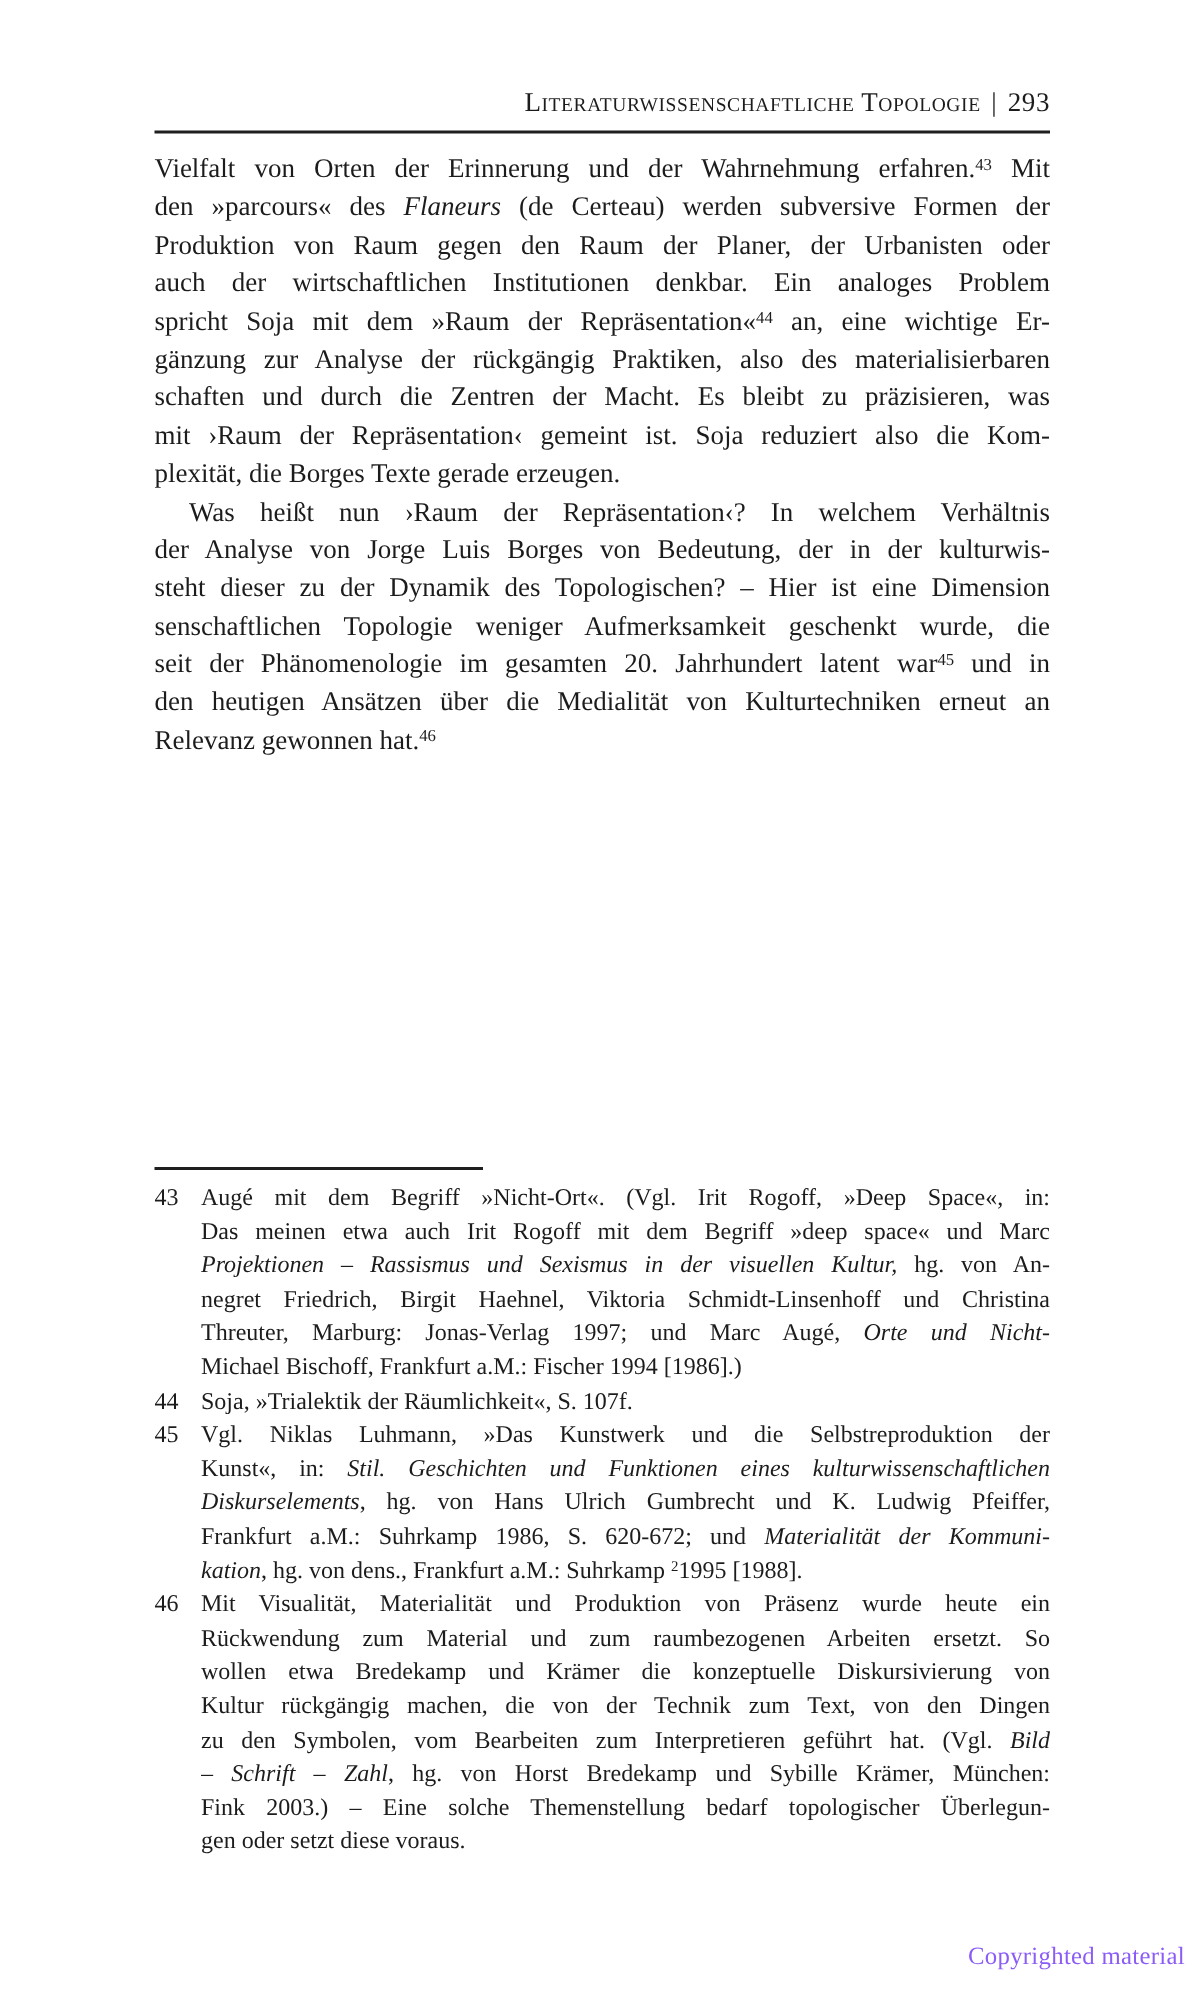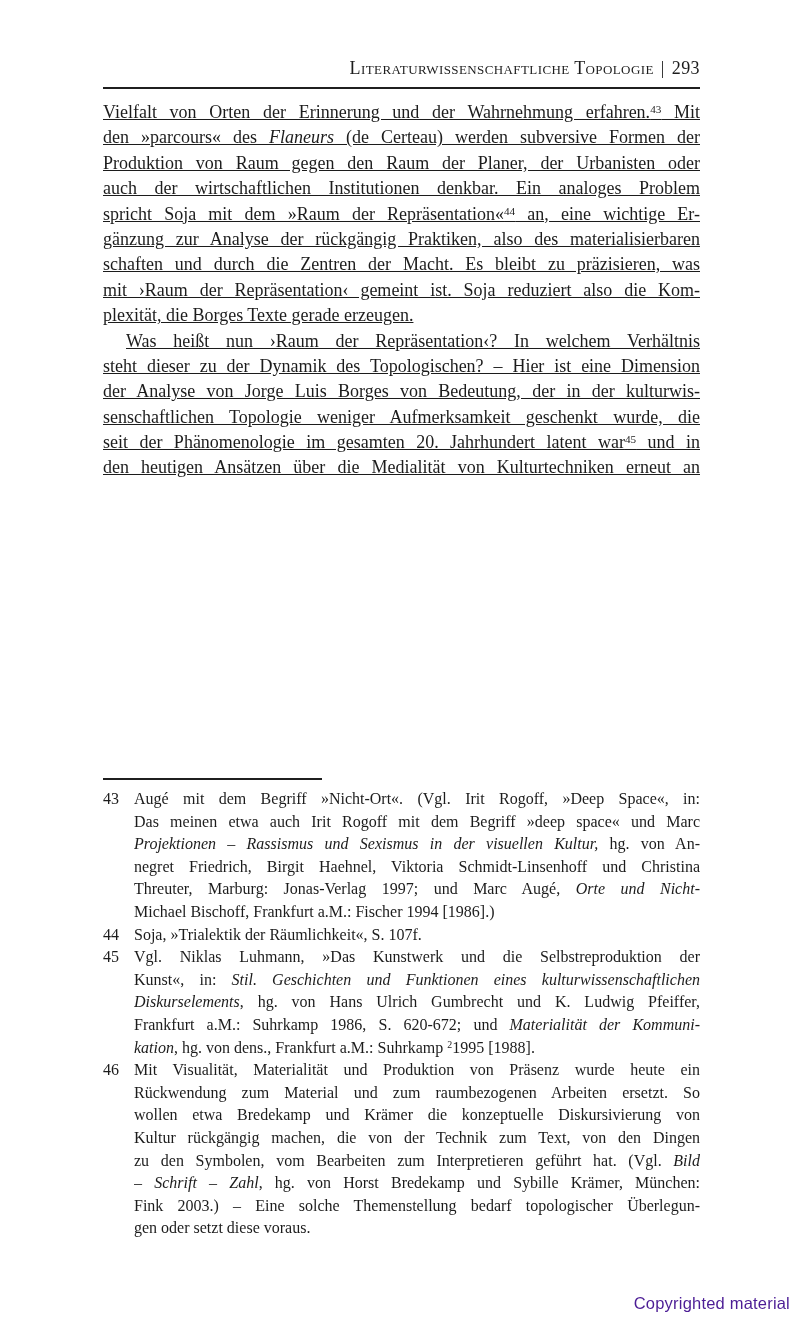--- a/index.html
+++ b/index.html
@@ -32,21 +32,21 @@
   }
 
   
   .body-text {
     position: absolute; left: 103px; width: 597px; top: 100px;
     font-size: 18px;
   }
   .tline {
     height: 25.4px; line-height: 25.4px;
     text-align: justify; text-align-last: justify;
-    overflow: hidden; white-space: normal; text-decoration: underline;
+    overflow: hidden; white-space: normal;
   }
   .tline.flush { text-align-last: left; }
   .tline.indent { text-indent: 23px; }
 
   .it { font-style: italic; }
   .sup {
     font-size: 0.62em;
     position: relative; top: -0.45em;
     line-height: 0;
   }
@@ -69,23 +69,23 @@
   .fline {
     height: 22.6px; line-height: 22.6px;
     text-align: justify; text-align-last: justify;
     overflow: hidden;
   }
   .fline.flush { text-align-last: left; }
 
   
   .watermark {
     position: absolute; right: 10px; top: 1294px;
-    font-family: Liberation Sans, sans-serif;
+    font-family: Liberation Serif, serif;
     font-size: 16.5px;
-    color: #4c1d95;
+    color: #8b5cf6;
     letter-spacing: 0.2px;
   }
 </style>
 </head>
 <body>
 
 <div class="page">
 
   <div class="running-header">
     <span>Literaturwissenschaftliche Topologie</span><span class="hdr-sep">|</span><span class="hdr-page">293</span>
@@ -100,25 +100,26 @@
         <div class="tline"><span>Produktion von Raum gegen den Raum der Planer, der Urbanisten oder</span></div>
         <div class="tline"><span>auch der wirtschaftlichen Institutionen denkbar. Ein analoges Problem</span></div>
         <div class="tline"><span>spricht Soja mit dem »Raum der Repräsentation«</span><span class="sup">44</span><span> an, eine wichtige Er-</span></div>
         <div class="tline"><span>gänzung zur Analyse der rückgängig Praktiken, also des materialisierbaren</span></div>
         <div class="tline"><span>schaften und durch die Zentren der Macht. Es bleibt zu präzisieren, was</span></div>
         <div class="tline"><span>mit ›Raum der Repräsentation‹ gemeint ist. Soja reduziert also die Kom-</span></div>
         <div class="tline flush"><span>plexität, die Borges Texte gerade erzeugen.</span></div>
       </div>
       <div>
         <div class="tline indent"><span>Was heißt nun ›Raum der Repräsentation‹? In welchem Verhältnis</span></div>
+        <div class="tline"><span>der Analyse von Jorge Luis Borges von Bedeutung, der in der kulturwis-</span></div>
         <div class="tline"><span>steht dieser zu der Dynamik des Topologischen? – Hier ist eine Dimension</span></div>
-        <div class="tline"><span>der Analyse von Jorge Luis Borges von Bedeutung, der in der kulturwis-</span></div>
         <div class="tline"><span>senschaftlichen Topologie weniger Aufmerksamkeit geschenkt wurde, die</span></div>
         <div class="tline"><span>seit der Phänomenologie im gesamten 20. Jahrhundert latent war</span><span class="sup">45</span><span> und in</span></div>
         <div class="tline"><span>den heutigen Ansätzen über die Medialität von Kulturtechniken erneut an</span></div>
+        <div class="tline flush"><span>Relevanz gewonnen hat.</span><span class="sup">46</span></div>
       </div>
     </div>
 
   <div class="footnote-rule"></div>
 
   <div class="footnotes" id="footnotes">
       <div class="footnote">
         <div class="fn-num">43</div>
         <div class="fn-body">
           <div class="fline"><span>Augé mit dem Begriff »Nicht-Ort«. (Vgl. Irit Rogoff, »Deep Space«, in:</span></div>

